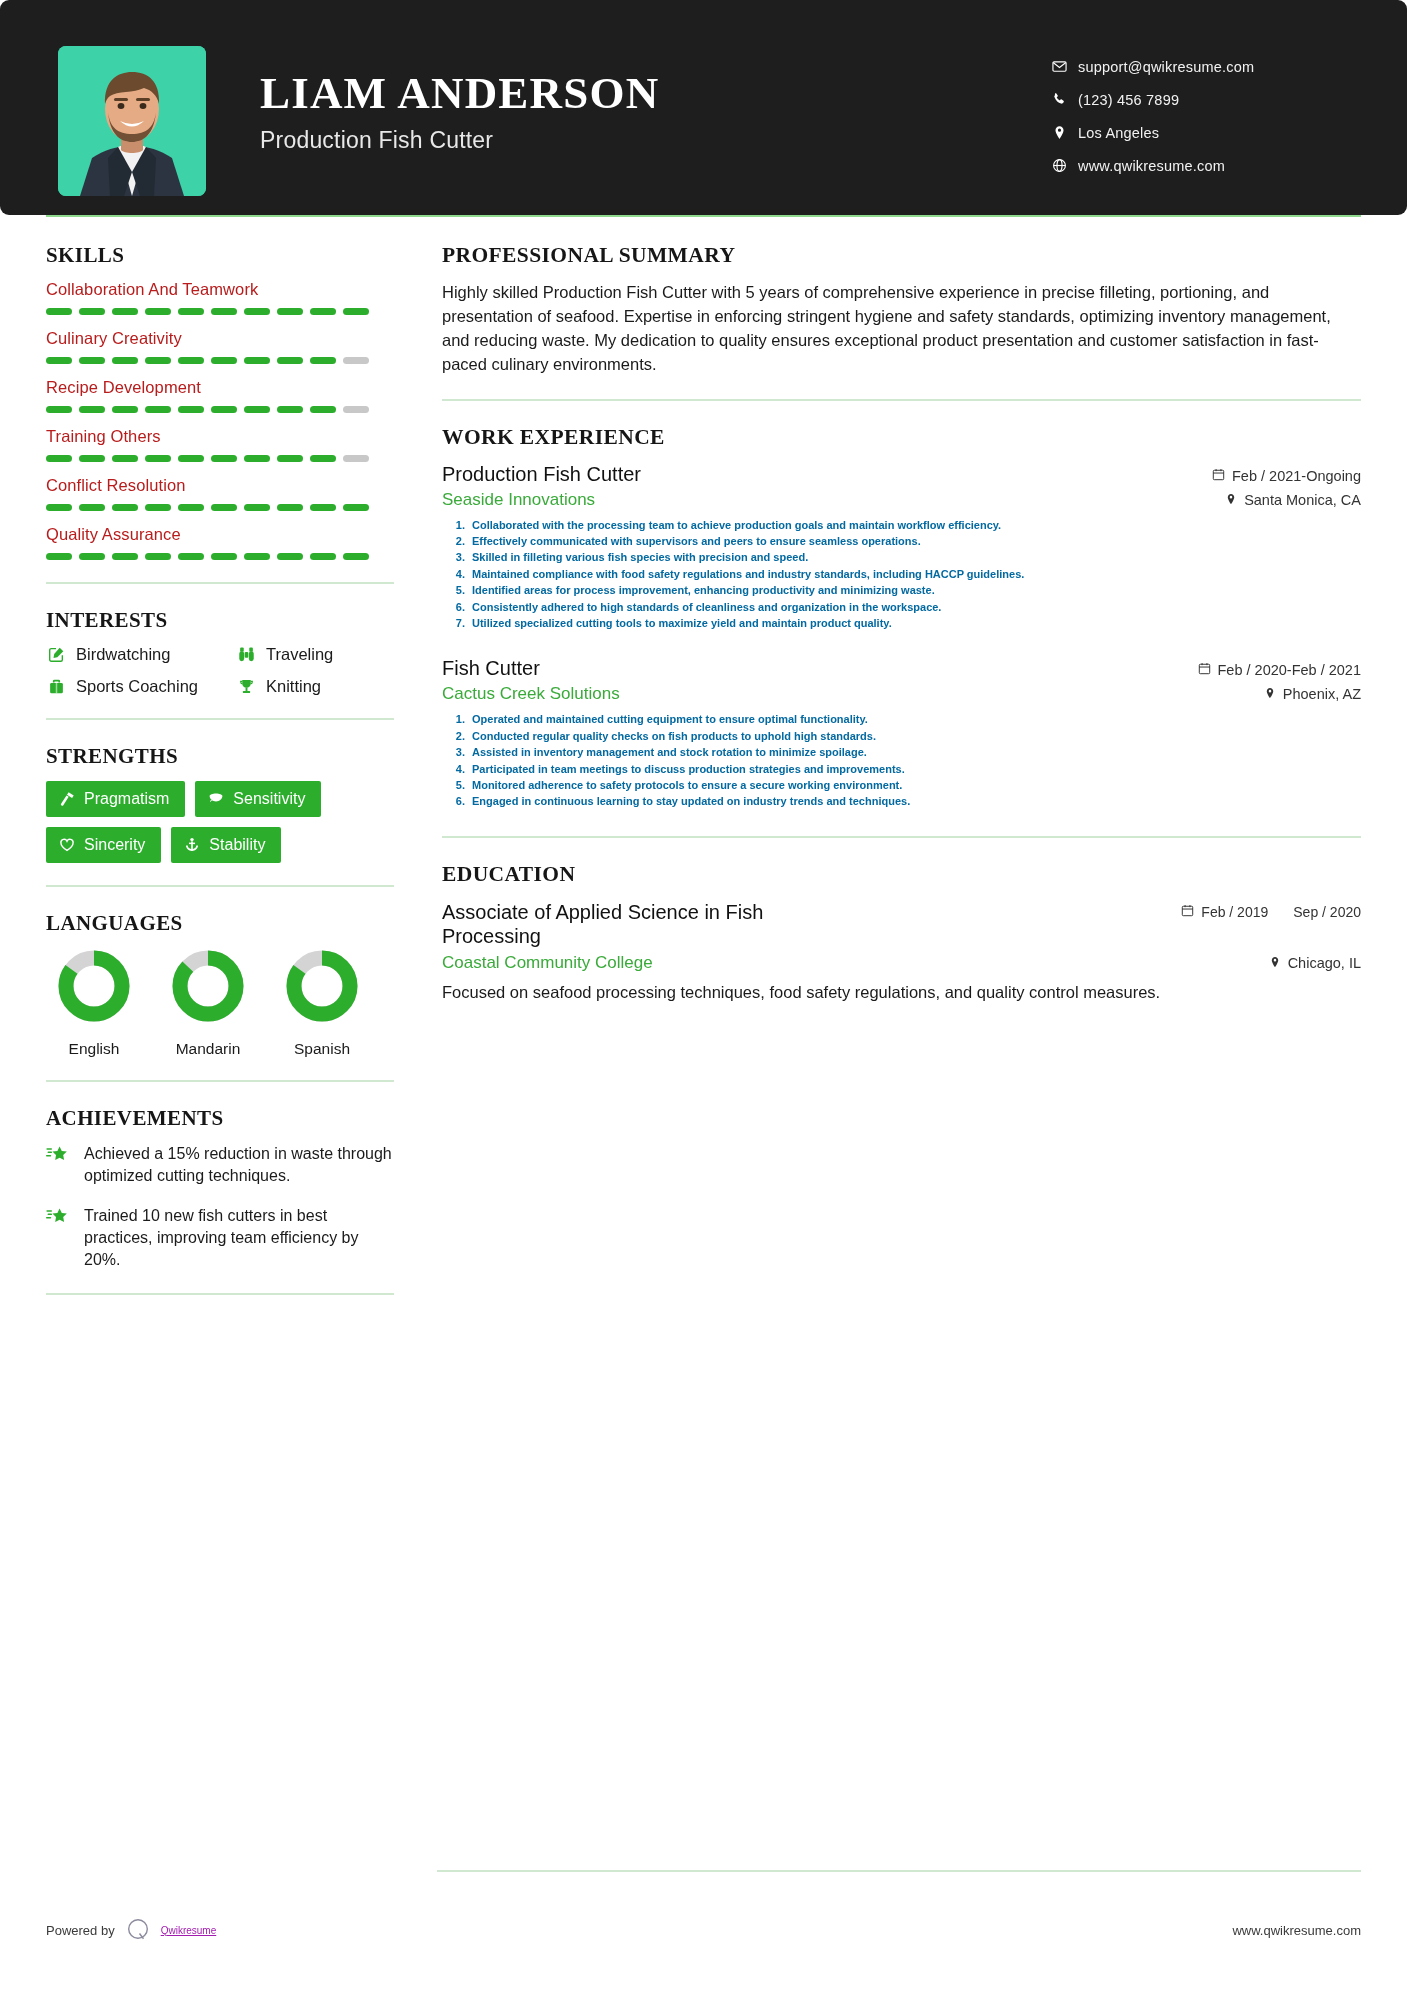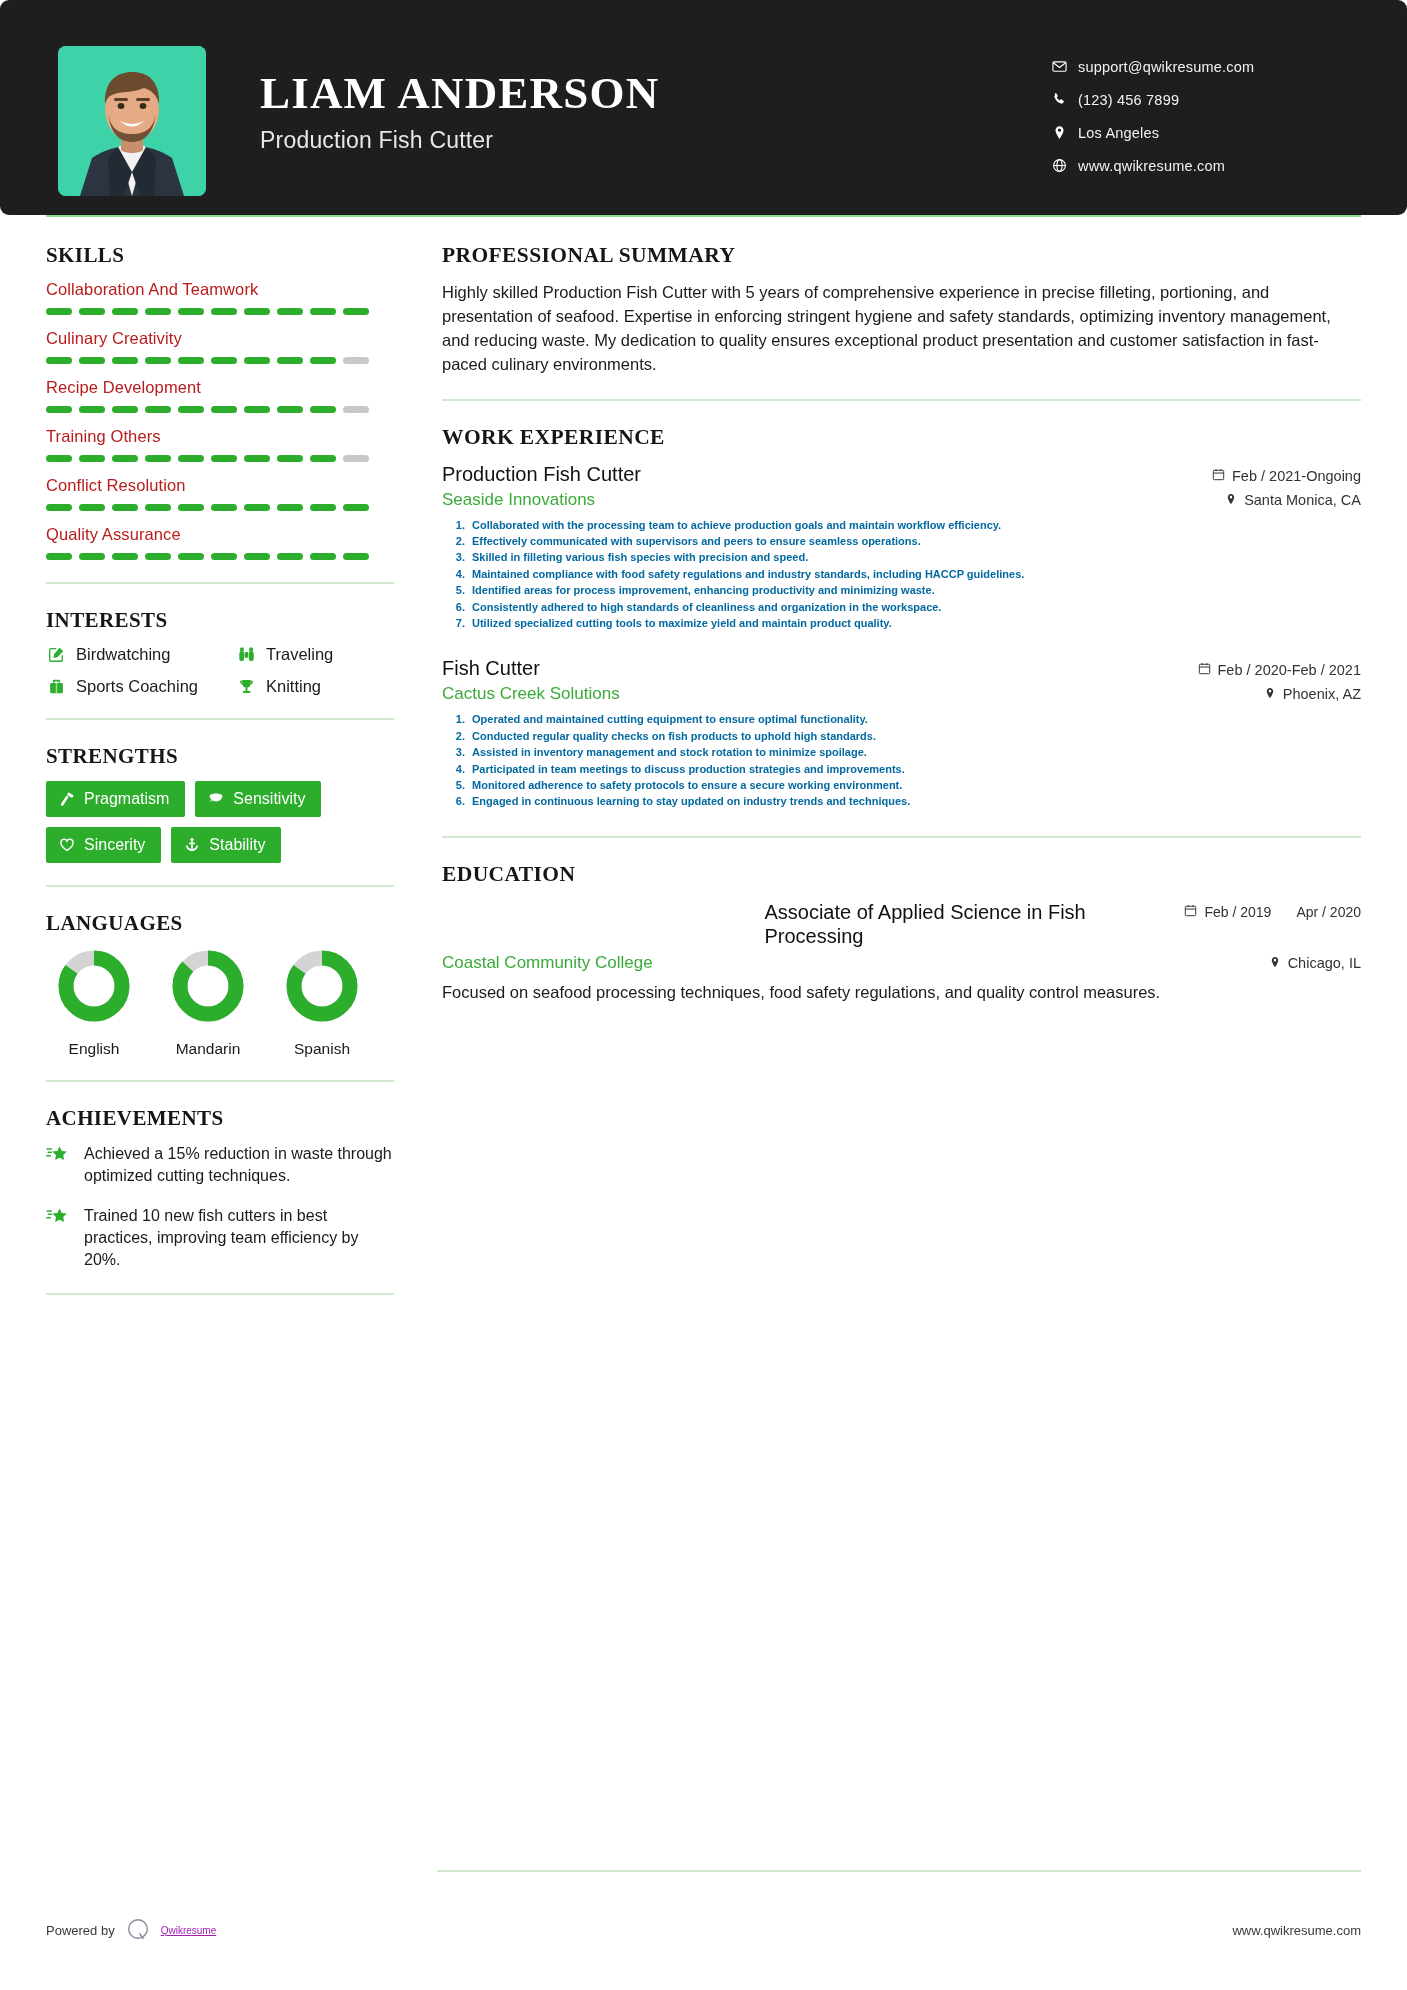--- a/index.html
+++ b/index.html
@@ -154,21 +154,21 @@
   .job-company { font-size: 17px; color: #3aab3a; }
   .job-loc { font-size: 14.5px; color: #333; display:flex; align-items:center; gap:7px; white-space:nowrap; }
   ol.bullets { margin: 8px 0 0 0; padding-left: 26px; }
   ol.bullets li {
     font-size: 11px; line-height: 1.4; color: #0369a1; margin-bottom: 1px;
     padding-left: 4px;
     font-weight: bold;
   }
   .job-block { margin-bottom: 26px; }
 
-  .edu-head { display: flex; justify-content: flex-end; align-items: flex-start; }
+  .edu-head { display: flex; justify-content: space-between; align-items: flex-start; }
   .edu-deg { font-size: 20px; color: #111; line-height: 1.2; max-width: 420px; }
   .edu-dates { display:flex; align-items:flex-start; gap: 7px; font-size: 14px; color:#333; padding-top:4px;}
   .edu-dates .dd { line-height: 1.25; }
   .edu-dates .dd + .dd { margin-left: 18px; }
   .edu-sub { display:flex; justify-content: space-between; align-items: baseline; margin-top: 5px; }
   .edu-school { font-size: 17px; color: #3aab3a; }
   .edu-desc { font-size: 16.5px; line-height: 1.4; color:#1b1b1b; margin-top: 8px; }
 
   
   .footer {
@@ -593,21 +593,21 @@
       <div class="edu-head">
         <div class="edu-deg">Associate of Applied Science in Fish Processing</div>
         <div class="edu-dates">
           <span>
             <svg width="13" height="13" viewBox="0 0 16 16" fill="none" stroke="#333" stroke-width="1.2">
               <rect x="1.6" y="2.8" width="12.8" height="11.6" rx="1.2"></rect>
                 <path d="M1.6 6.2h12.8M5 1.3v2.6M11 1.3v2.6"></path>
             </svg>
           </span>
           <span class="dd">Feb / 2019</span>
-          <span class="dd">Apr / 2020</span>
+          <span class="dd">Sep / 2020</span>
         </div>
       </div>
       <div class="edu-sub">
         <div class="edu-school">Coastal Community College</div>
         <div class="job-loc">
           <span>
             <svg width="12" height="12" viewBox="0 0 16 16" fill="#333">
               <path d="M8 1.2C5.6 1.2 3.7 3.1 3.7 5.5c0 3.2 4.3 9.3 4.3 9.3s4.3-6.1 4.3-9.3C12.3 3.1 10.4 1.2 8 1.2zm0 6a1.7 1.7 0 110-3.4 1.7 1.7 0 010 3.4z"></path>
             </svg>
           </span>

